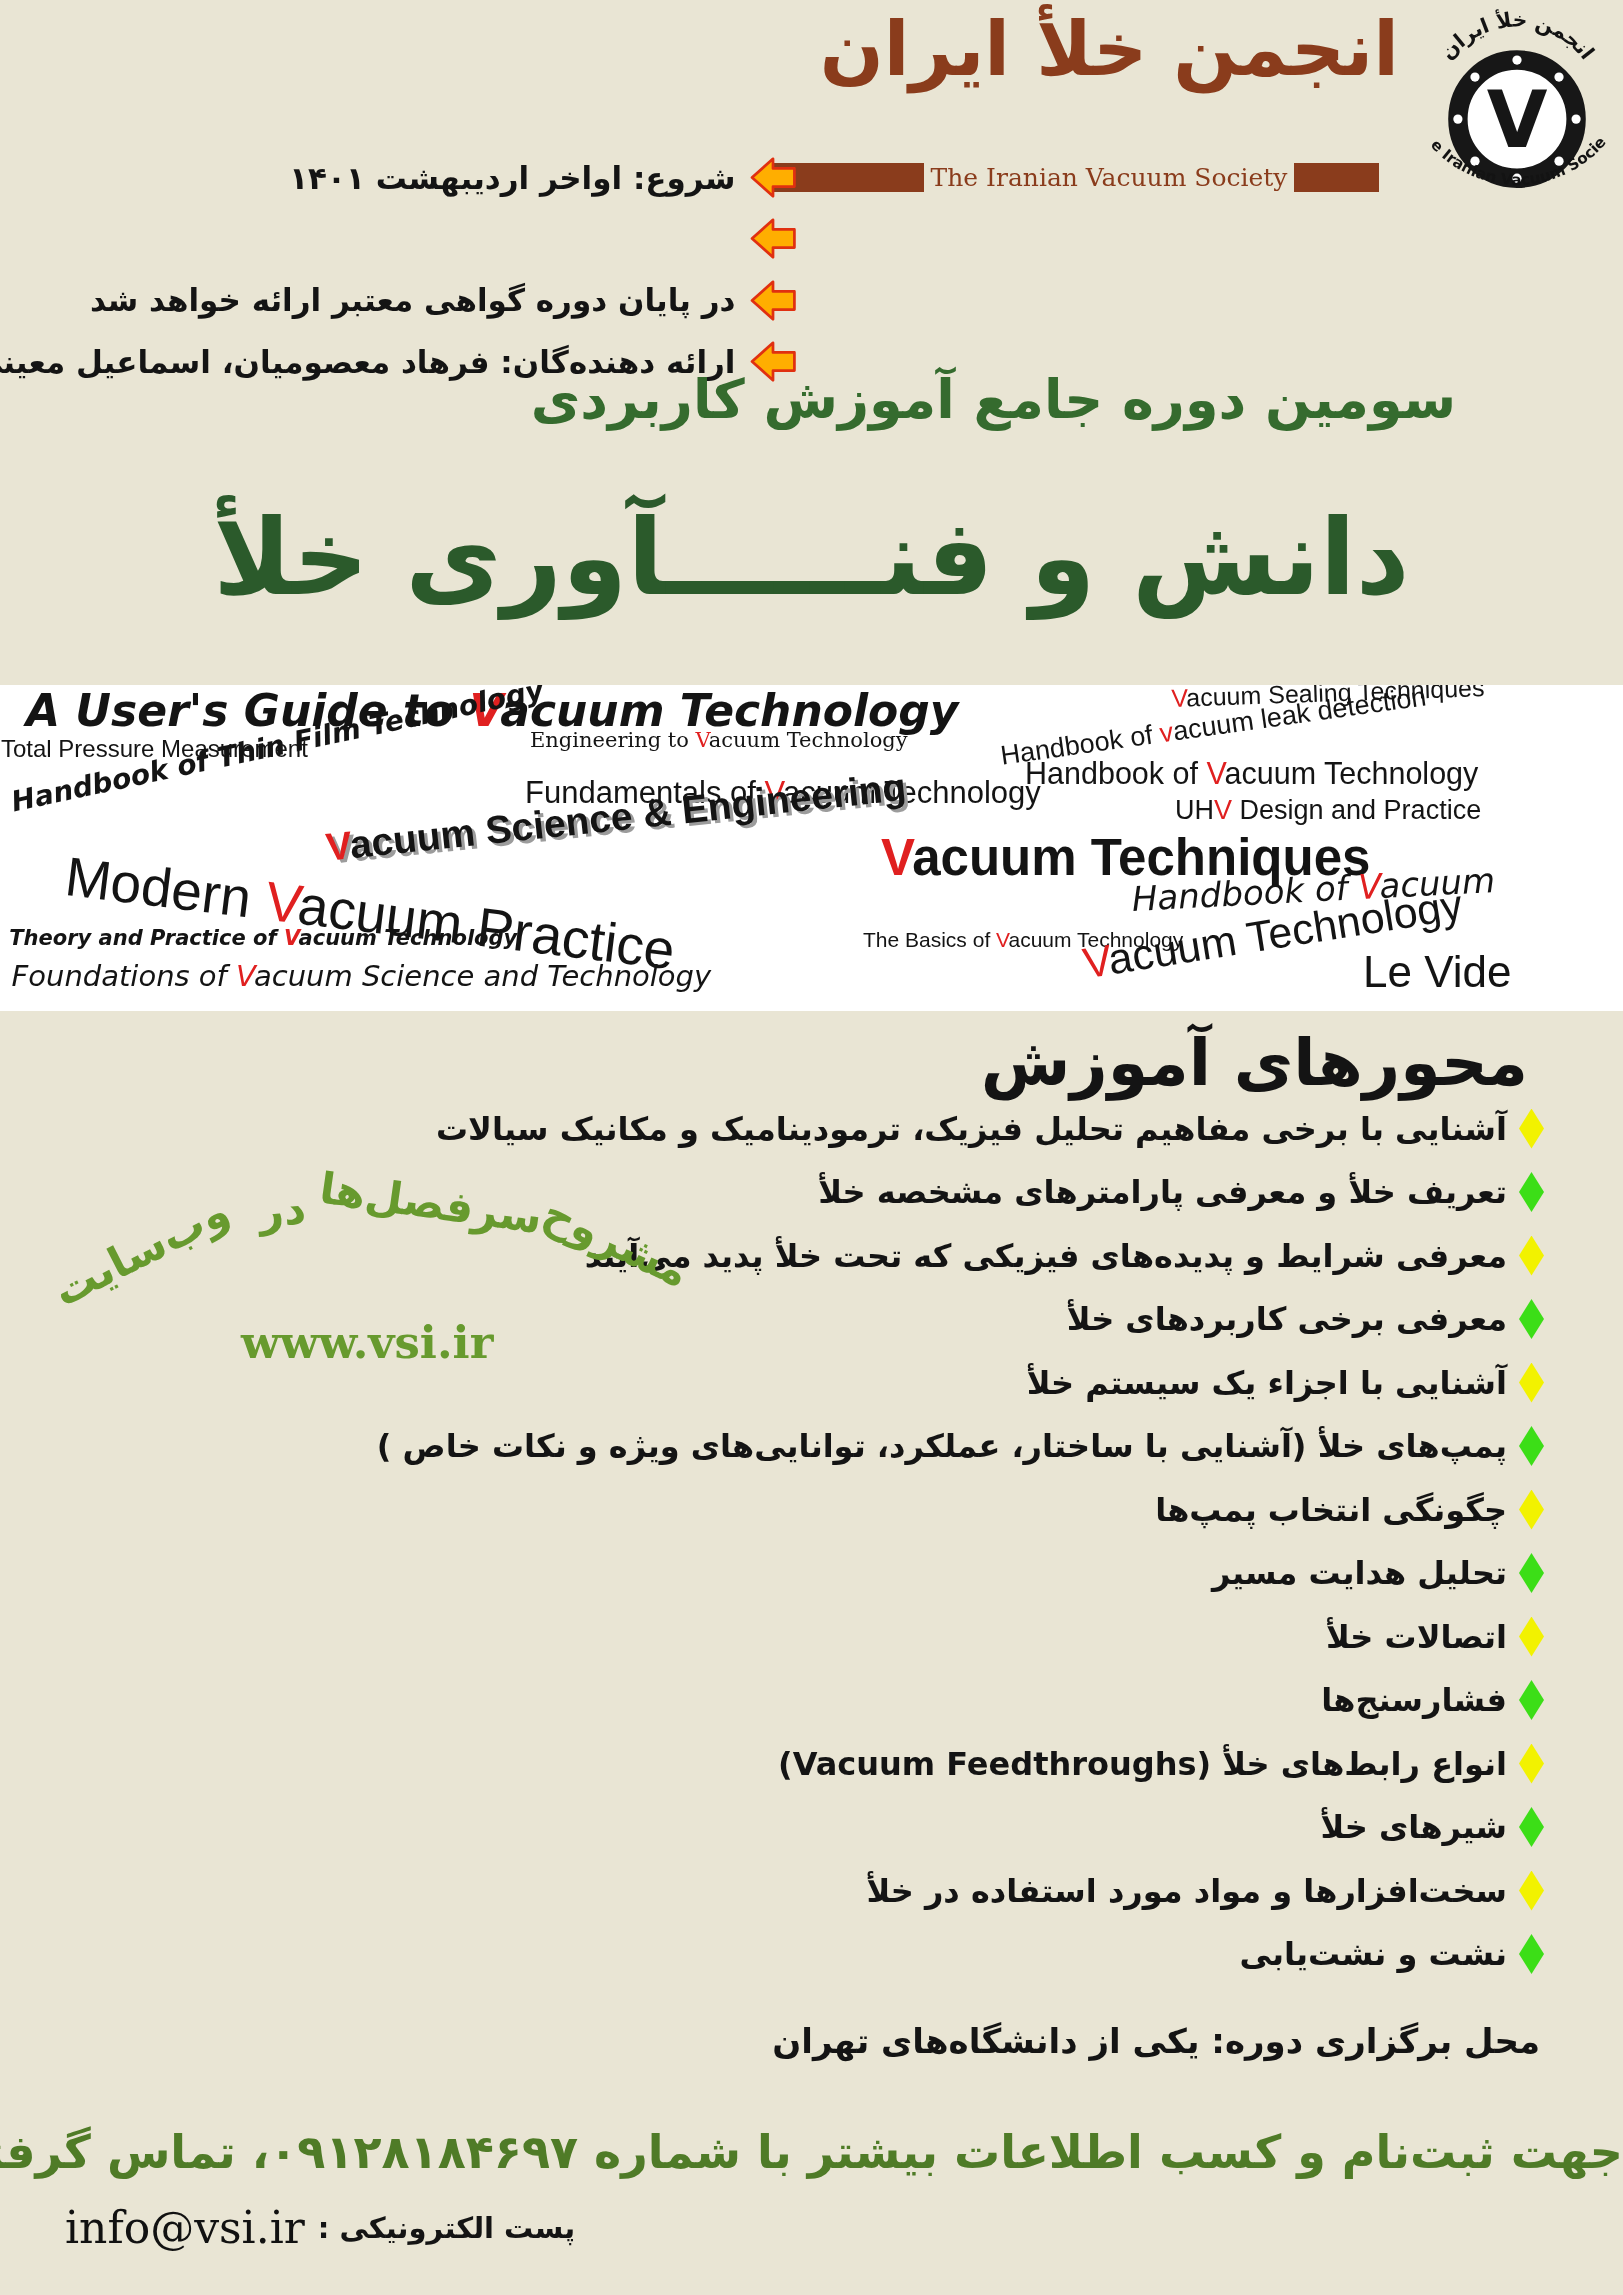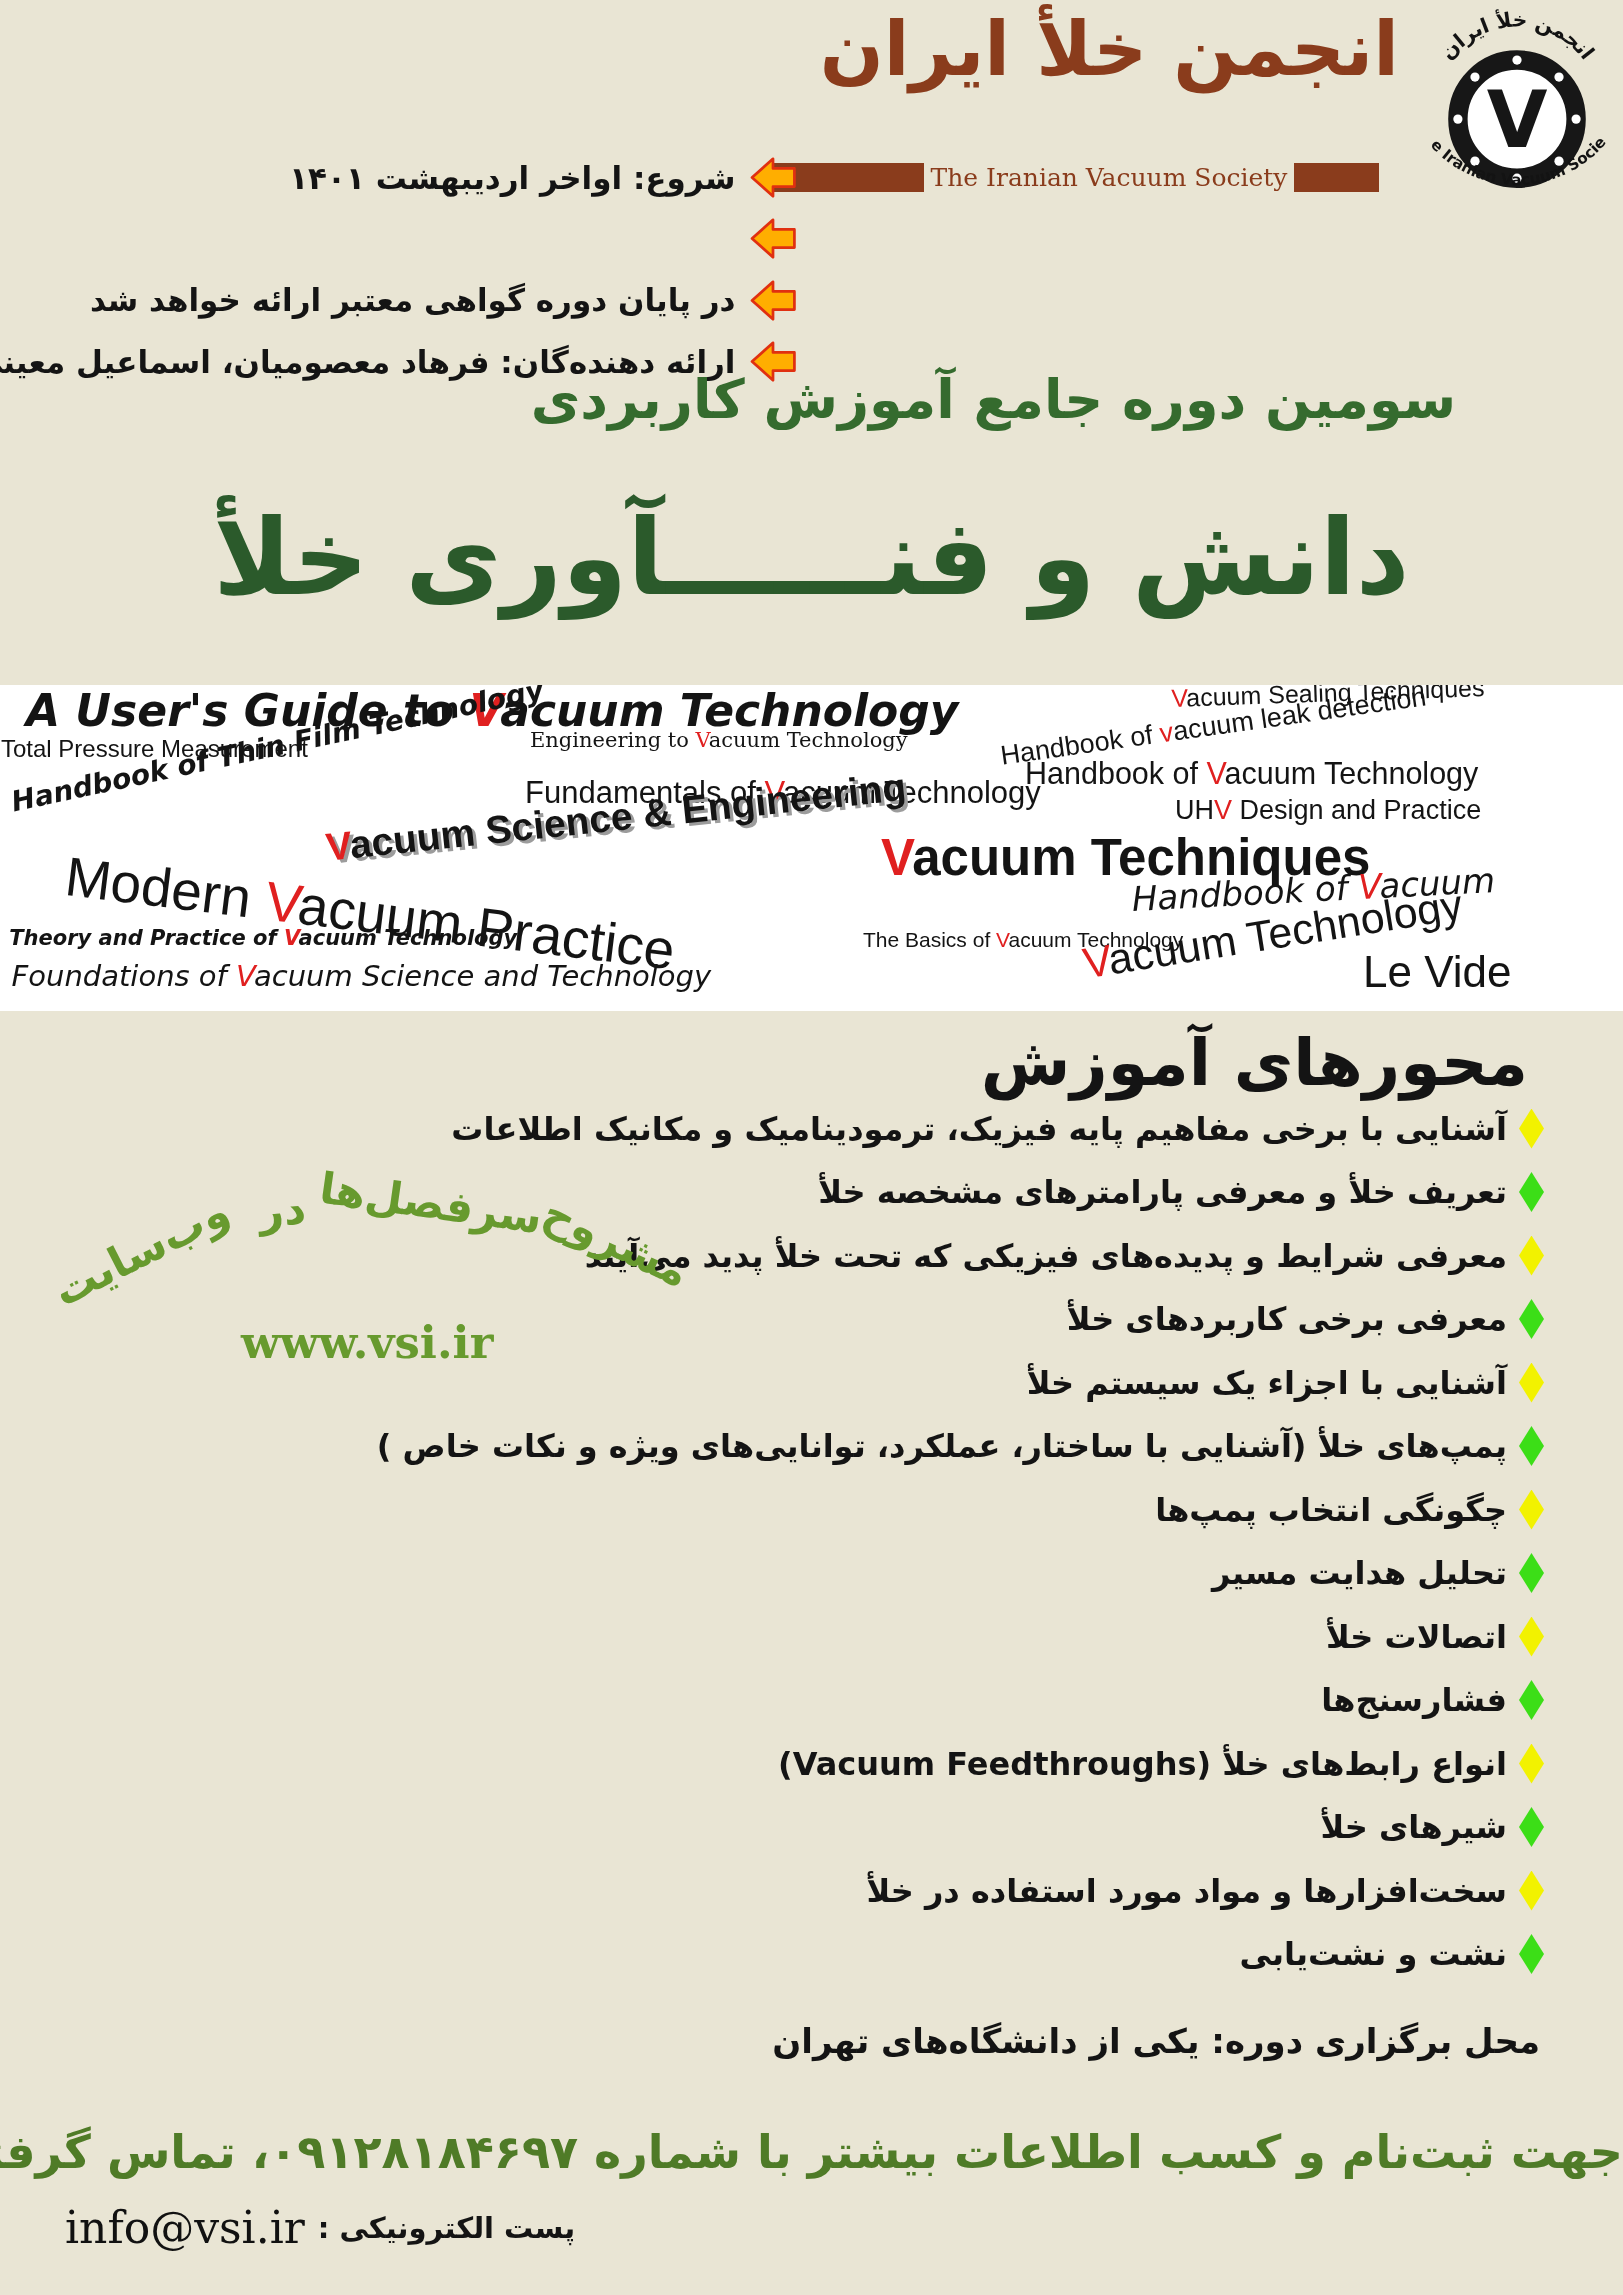--- a/index.html
+++ b/index.html
@@ -159,21 +159,21 @@
       <div class="cl s2" style="left: 863px; top: 244px; font-size: 21px;"><span>The Basics of </span><span class="rv">V</span><span>acuum Technology</span></div>
       <div class="cl s2" style="left: 1080px; top: 258px; font-size: 43px; transform: rotate(-9deg);"><span></span><span class="rv">V</span><span>acuum Technology</span></div>
       <div class="cl s6" style="left: 11.6px; top: 277px; font-size: 29px;"><span>Foundations of </span><span class="rv">V</span><span>acuum Science and Technology</span></div>
       <div class="cl s2b" style="left: 1363px; top: 265px; font-size: 44px;"><span>Le Vide</span></div>
     </div>
 
   <div class="topics-head">محورهای آموزش</div>
   <div class="topics">
       <div class="topic-row">
         <span class="dia y"></span>
-        <span class="topic-text">آشنایی با برخی مفاهیم پایه فیزیک، ترمودینامیک و مکانیک اطلاعات</span>
+        <span class="topic-text">آشنایی با برخی مفاهیم تحلیل فیزیک، ترمودینامیک و مکانیک سیالات</span>
       </div>
       <div class="topic-row">
         <span class="dia g"></span>
         <span class="topic-text">تعریف خلأ و معرفی پارامترهای مشخصه خلأ</span>
       </div>
       <div class="topic-row">
         <span class="dia y"></span>
         <span class="topic-text">معرفی شرایط و پدیده‌های فیزیکی که تحت خلأ پدید می‌آیند</span>
       </div>
       <div class="topic-row">

